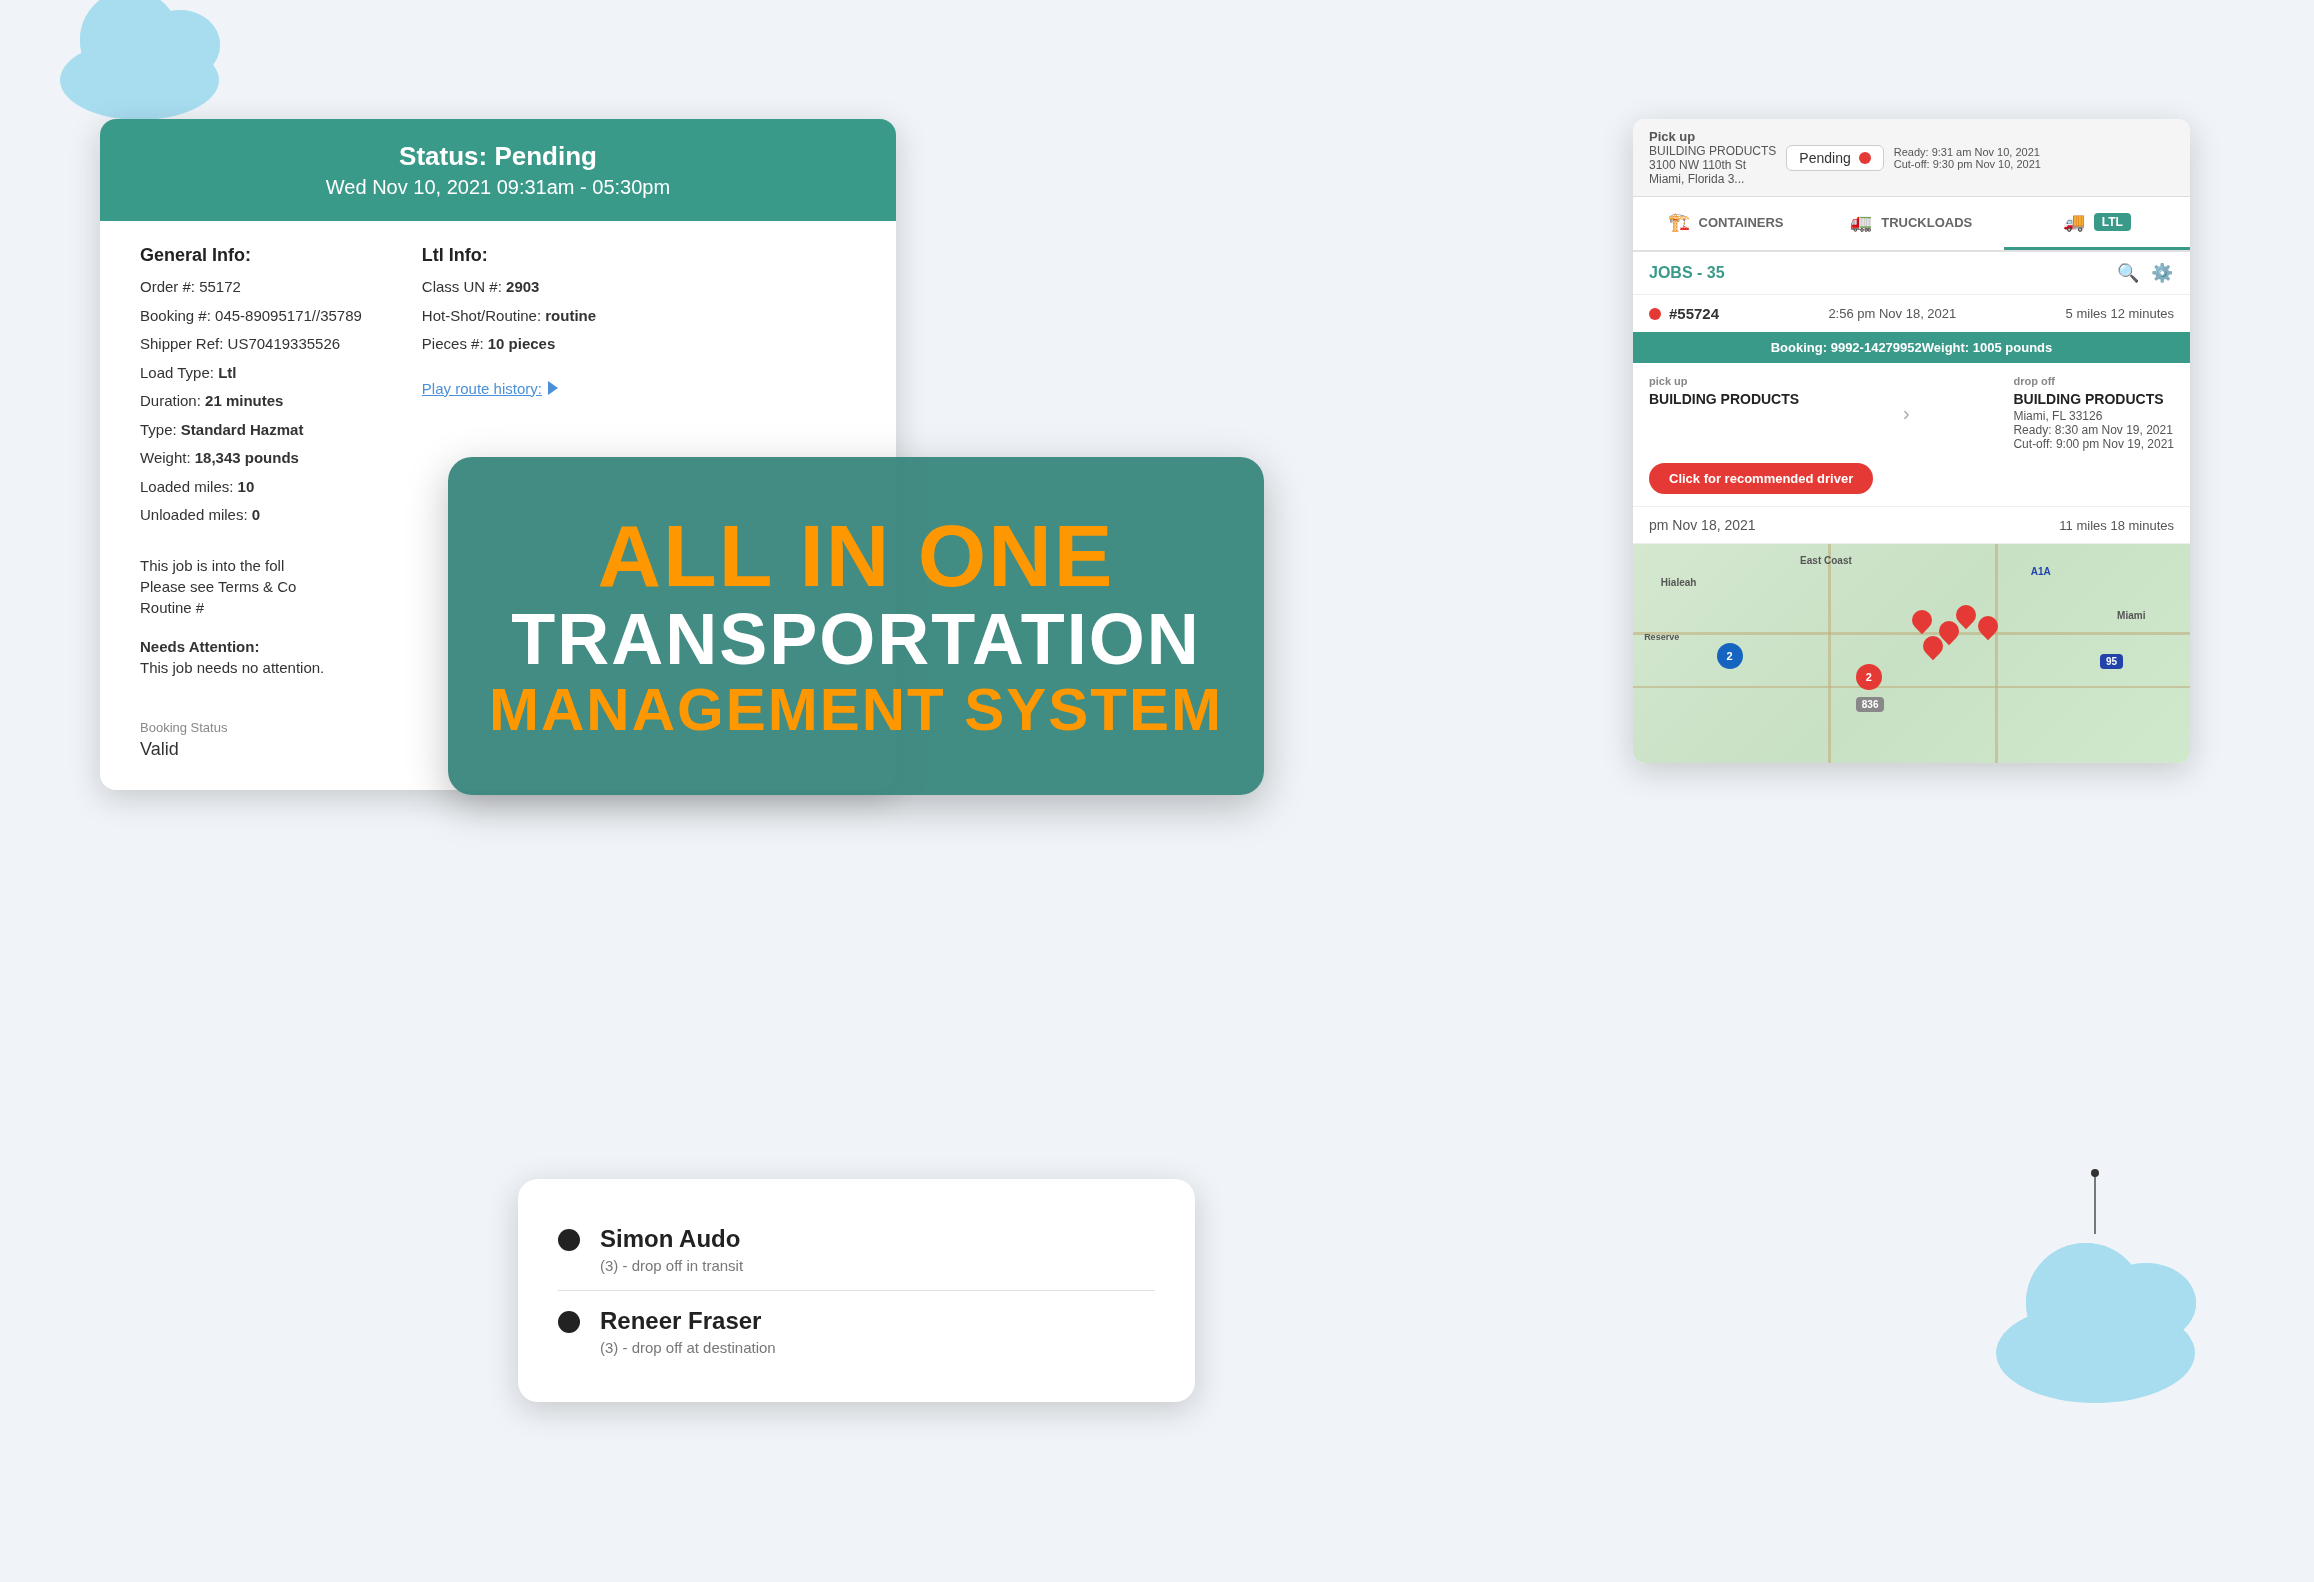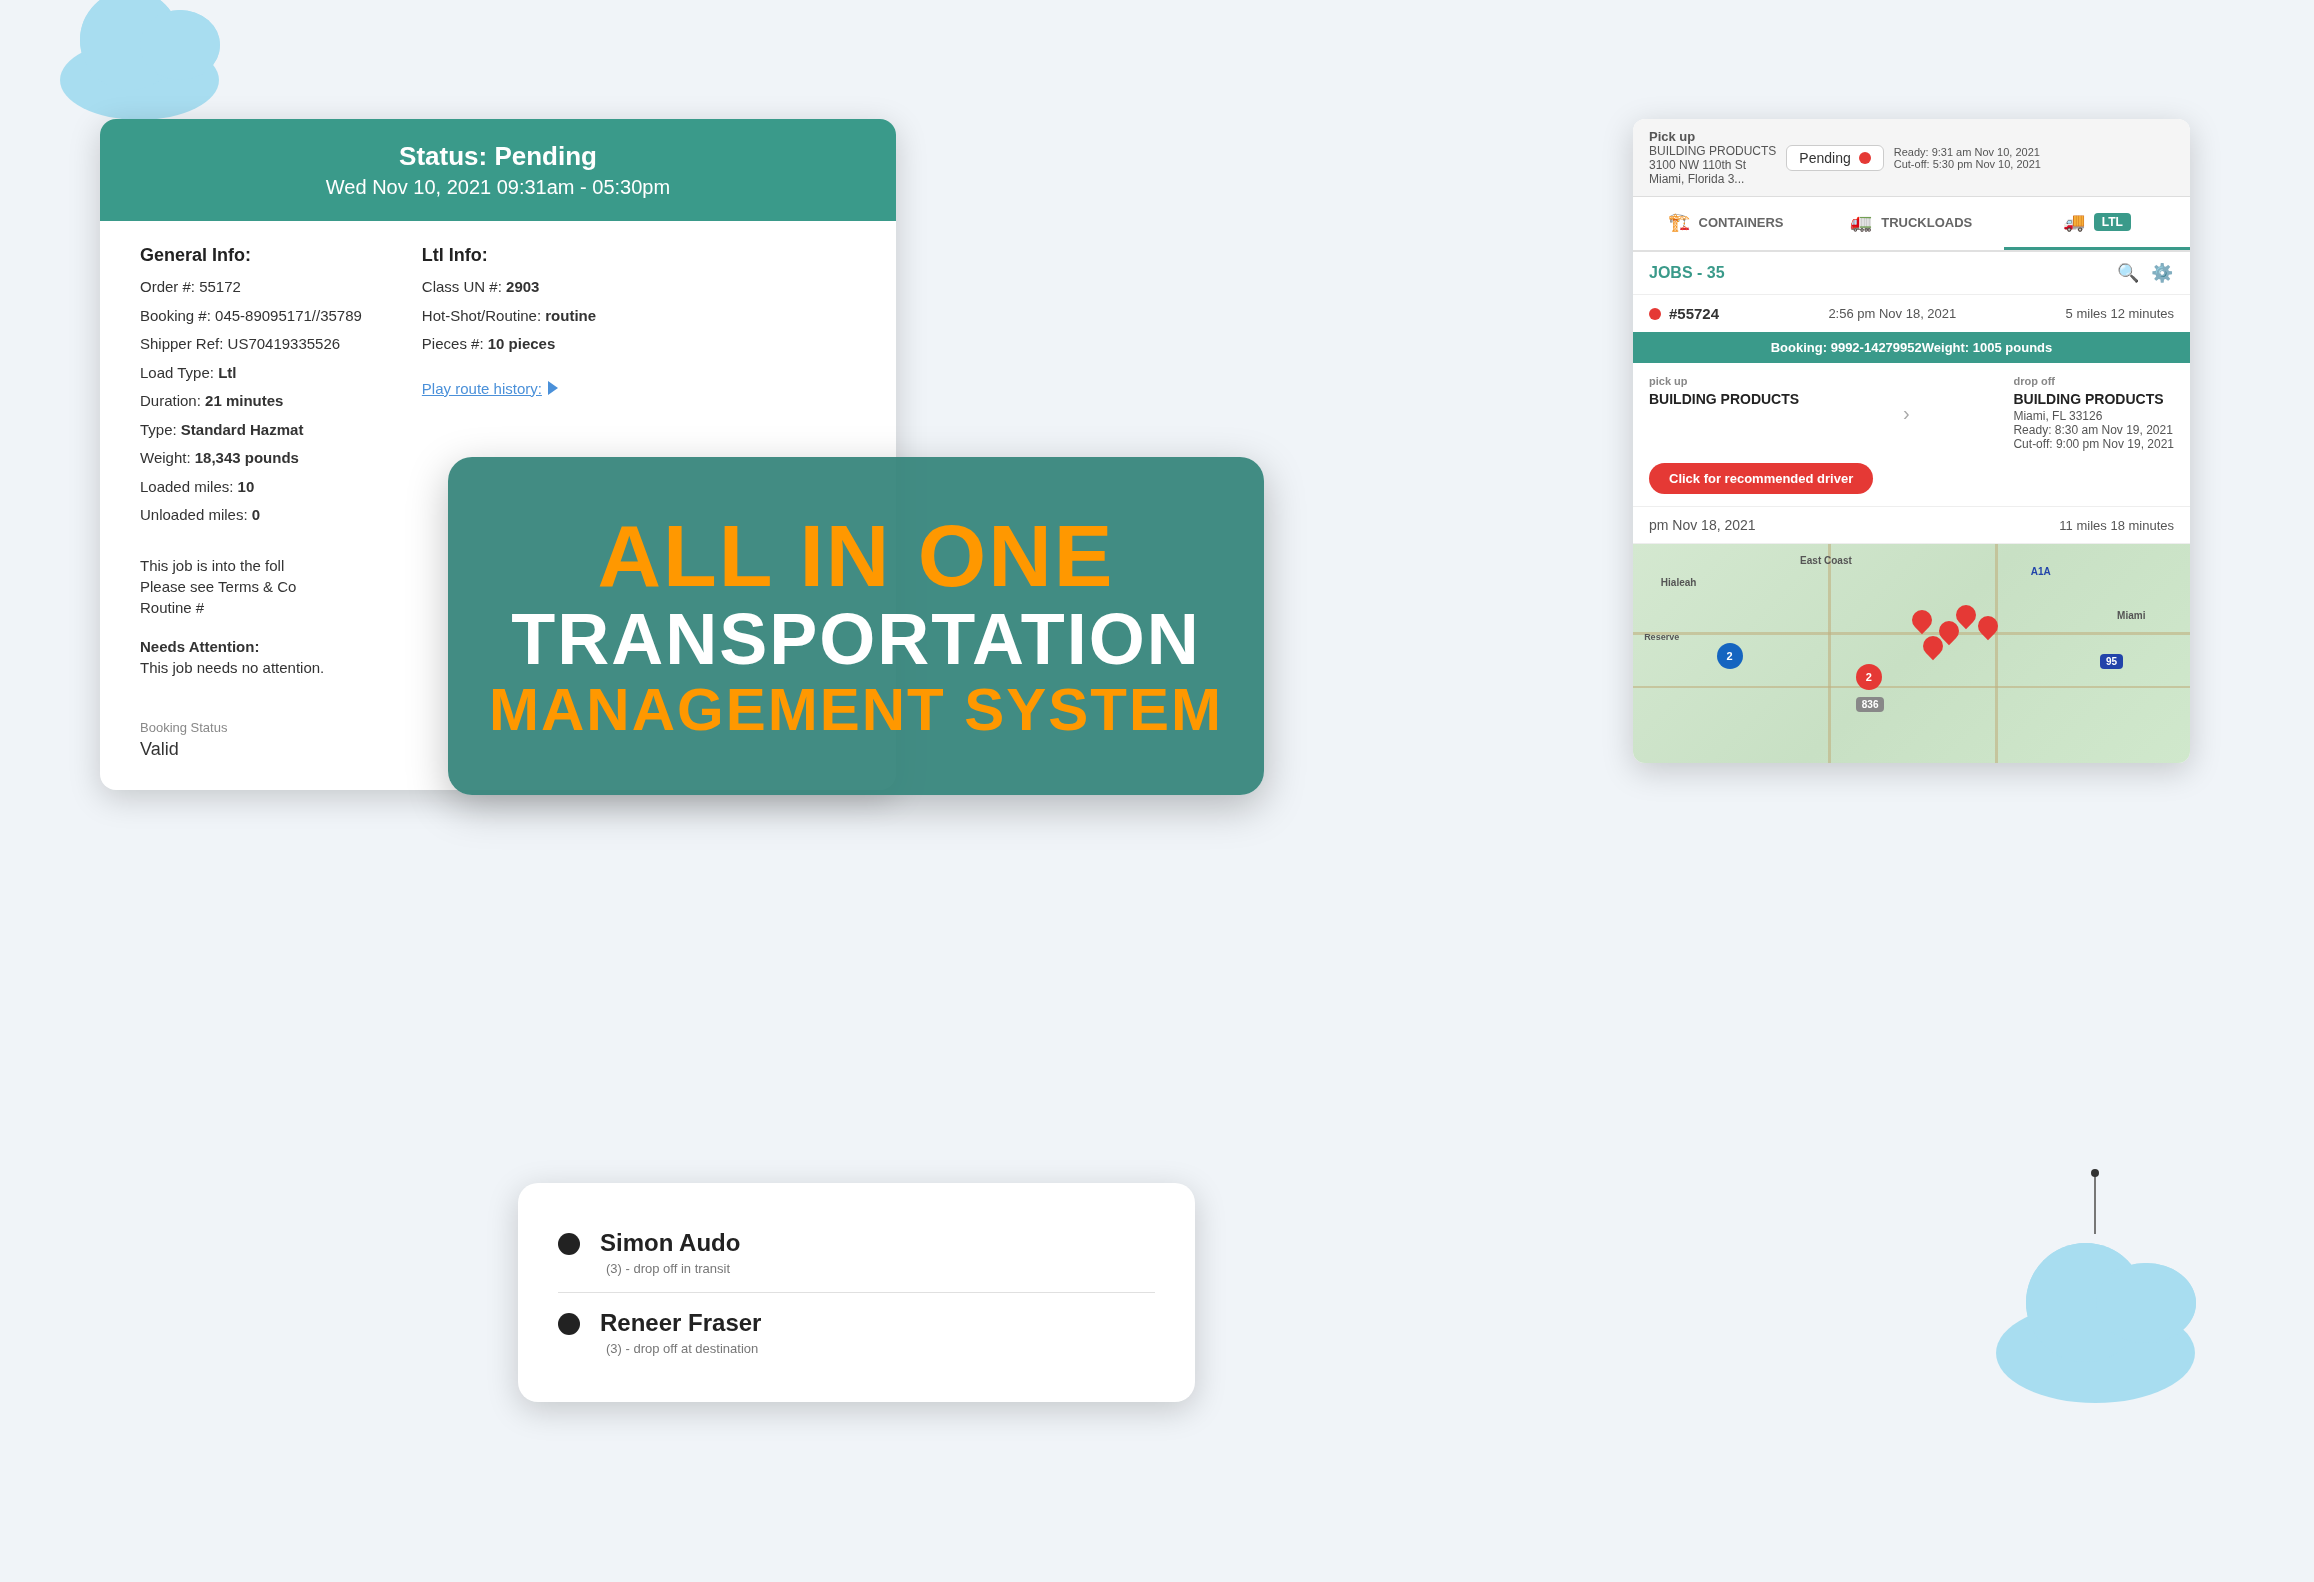--- a/index.html
+++ b/index.html
@@ -473,24 +473,23 @@
       background: #222;
       margin-top: 4px;
       flex-shrink: 0;
     }
     .driver-info .driver-name {
       font-size: 24px;
       font-weight: bold;
       color: #222;
     }
     .driver-info .driver-status {
-      font-size: 13px;
+      font-size: 15px;
       color: #777;
       margin-top: 4px;
-      margin-left: 6px;
     }
   </style>
 </head>
 <body>
 
 <div class="cloud cloud-top-left">
   <div style="position:absolute;width:100px;height:100px;border-radius:50%;background:#a8ddf0;top:-50px;left:20px;"></div>
   <div style="position:absolute;width:80px;height:70px;border-radius:50%;background:#a8ddf0;top:-30px;left:80px;"></div>
 
 </div>
@@ -562,21 +561,21 @@
         <div>BUILDING PRODUCTS</div>
         <div>3100 NW 110th St</div>
         <div>Miami, Florida 3...</div>
       </div>
       <div class="pending-badge">
         <span>Pending</span>
         <span class="red-dot"></span>
       </div>
       <div style="font-size:11px;color:#555;">
         <div>Ready: 9:31 am Nov 10, 2021</div>
-        <div>Cut-off: 5:30 pm Nov 10, 2021</div>
+        <div>Cut-off: 9:30 pm Nov 10, 2021</div>
       </div>
     </div>
 
     <div class="tab-bar">
       <div class="tab-item">
         <span style="font-size:18px;">🏗️</span>
         <span>CONTAINERS</span>
       </div>
       <div class="tab-item">
         <span style="font-size:18px;">🚛</span>

